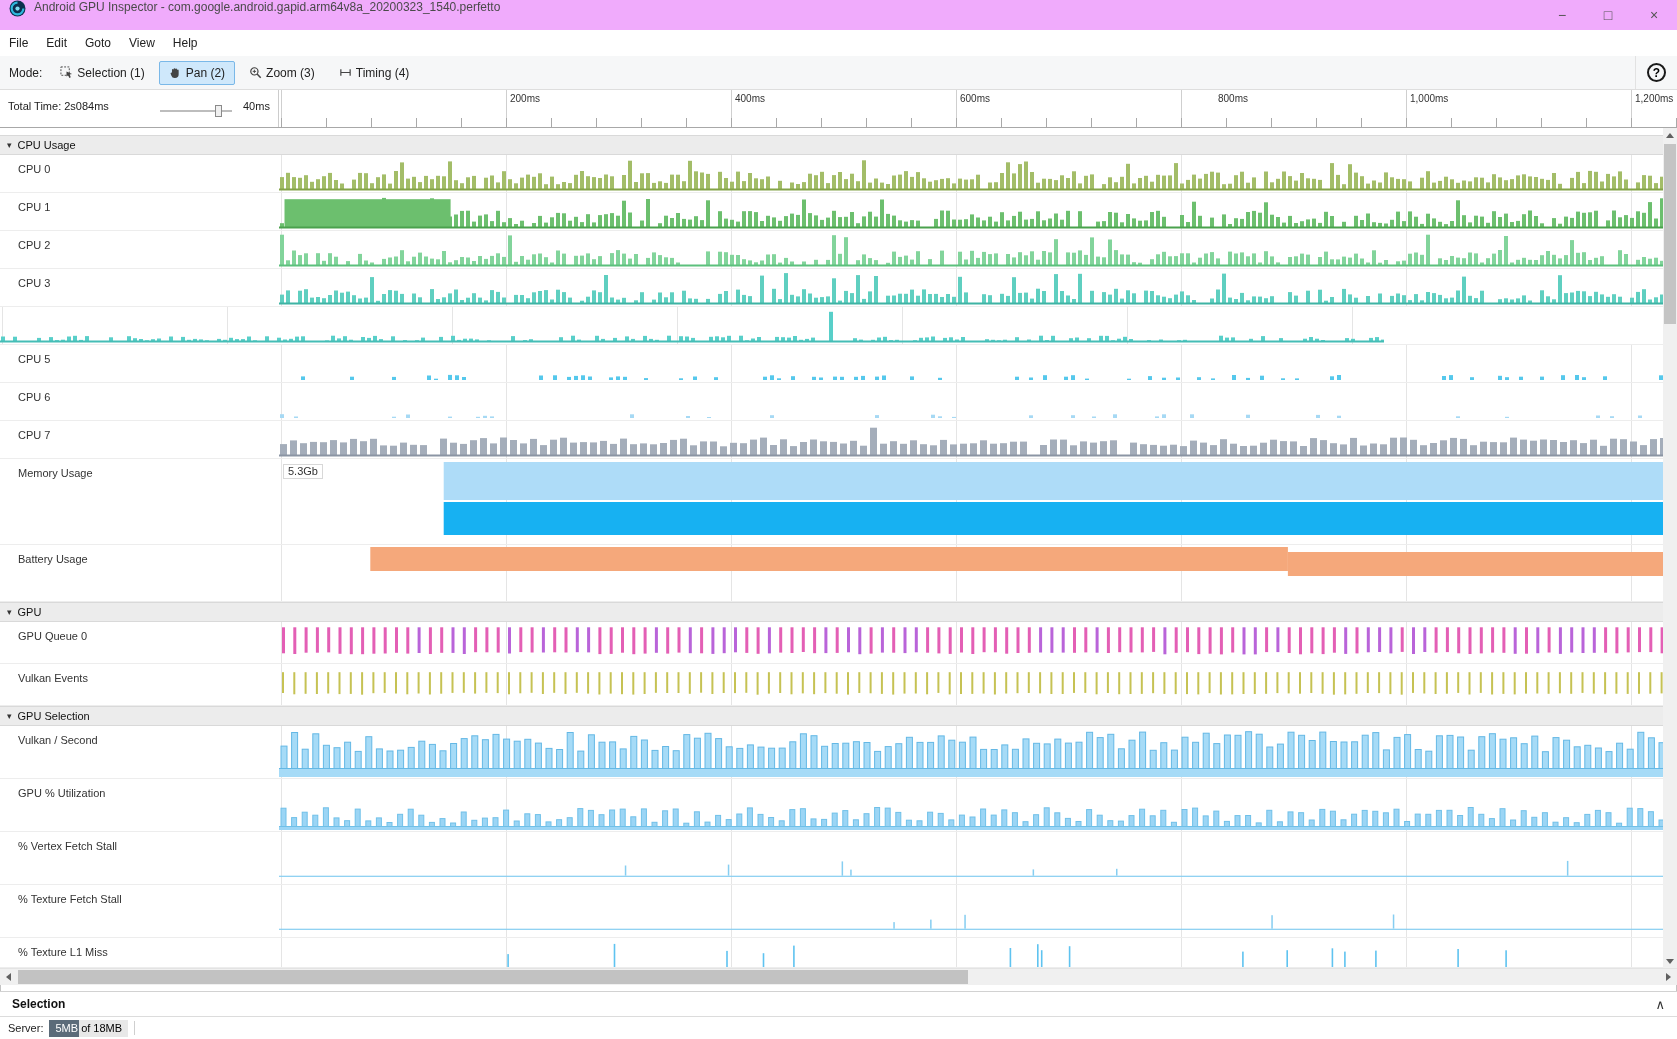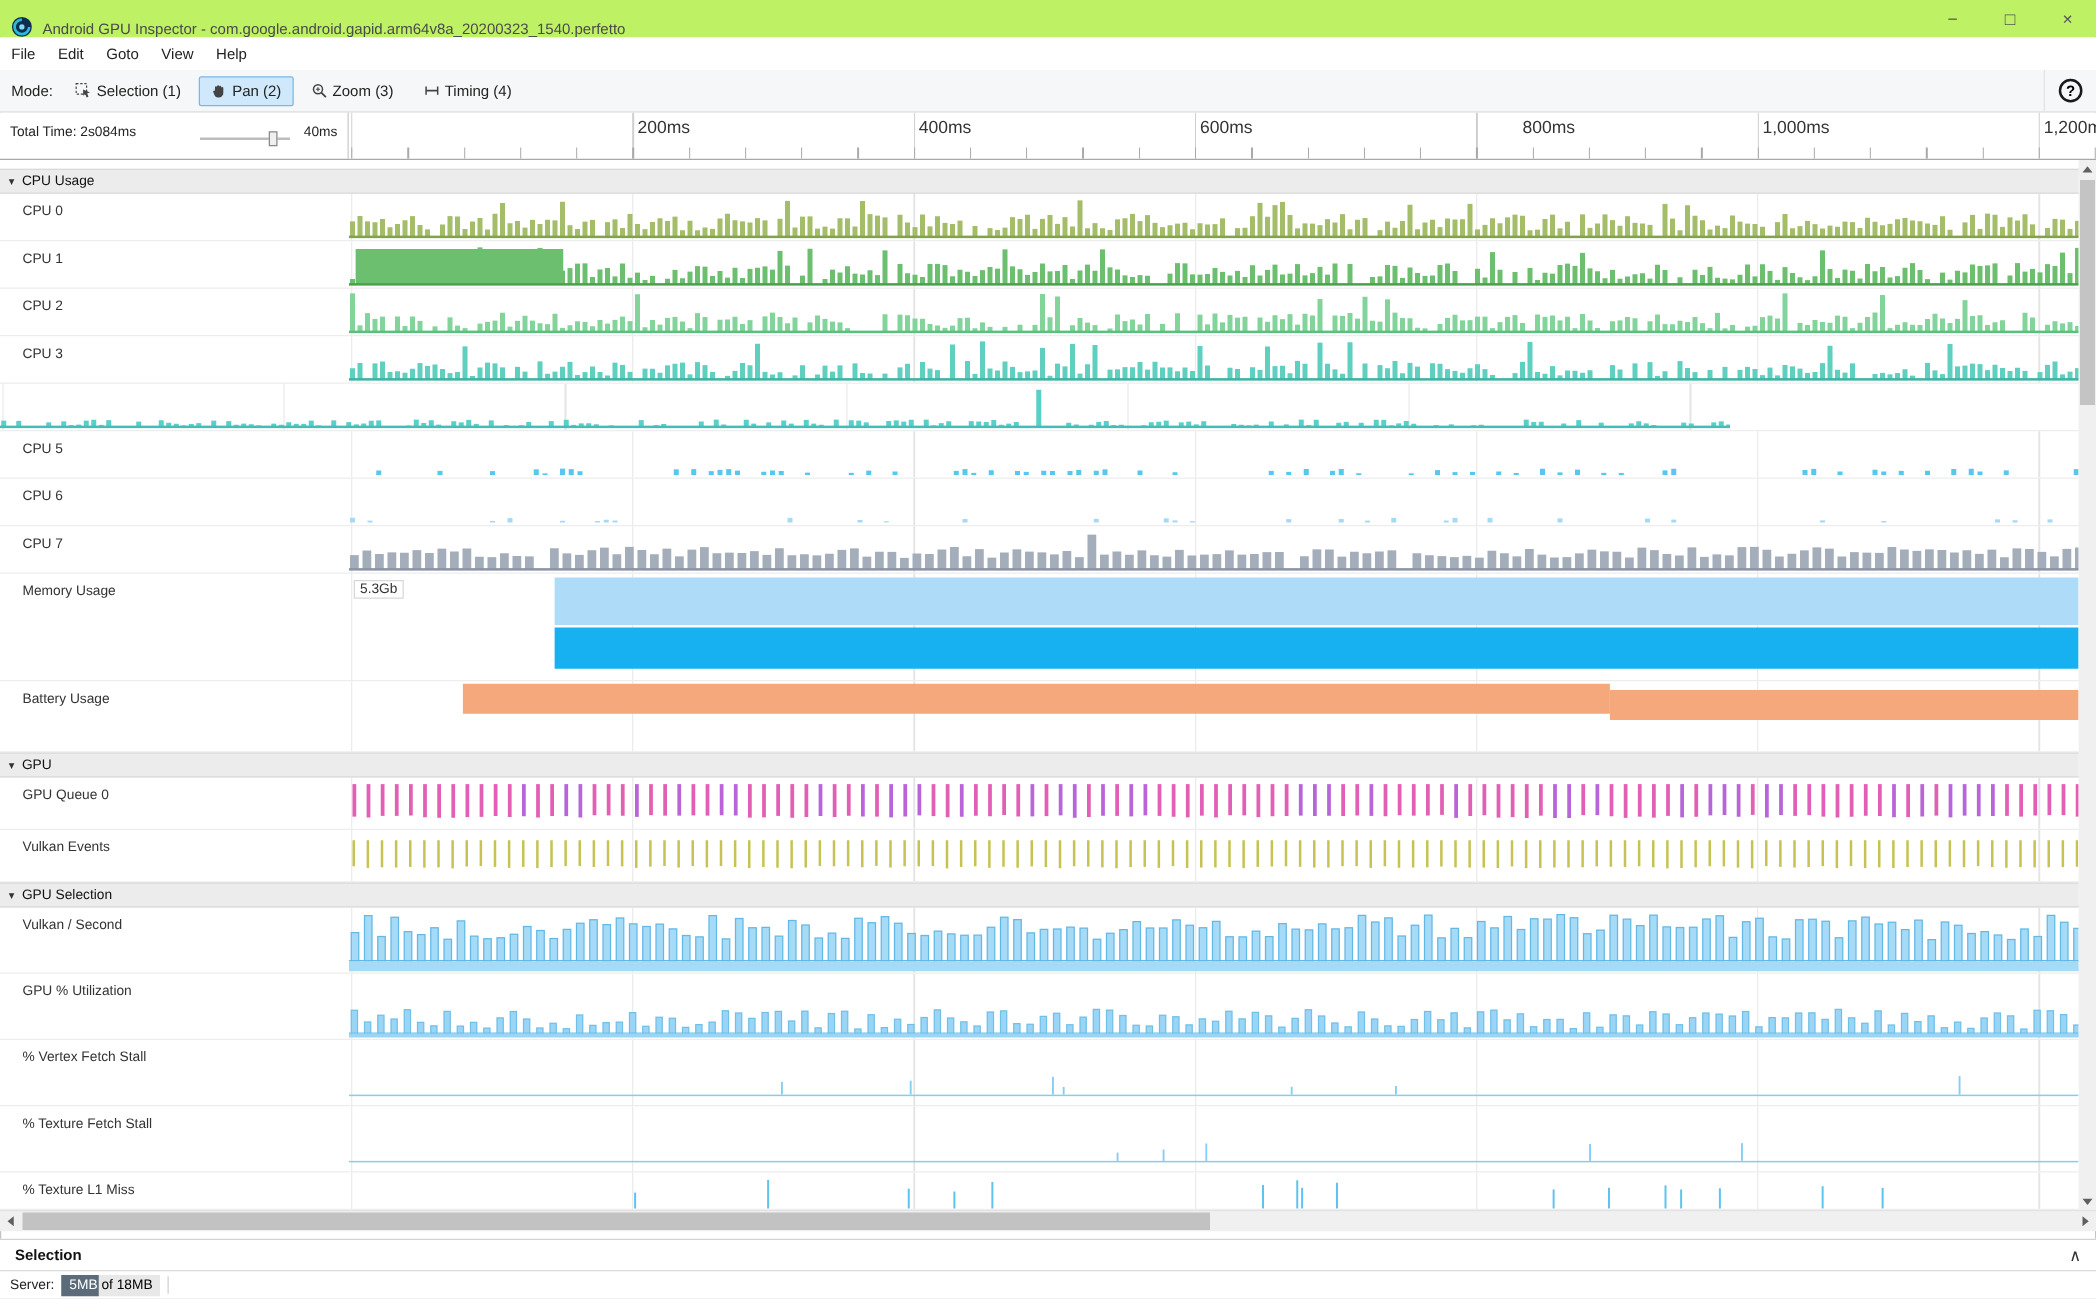--- a/index.html
+++ b/index.html
@@ -2,21 +2,21 @@
 <html><head>
 <meta charset="utf-8">
 <style>
   * { box-sizing: border-box; margin: 0; padding: 0; }
   html, body { width: 1677px; height: 1039px; overflow: hidden; background: #fff;
     font-family: "Liberation Sans", sans-serif; }
   .window { width: 1677px; height: 1039px; display: flex; flex-direction: column;
     position: relative; background: #fff; box-shadow: inset 0 0 0 1px #c3c3c3; }
 
   
-  .titlebar { height: 30px; display: flex; align-items: flex-end; background: #bef264; flex: none; }
+  .titlebar { height: 30px; display: flex; align-items: flex-start; background: #f0abfc; flex: none; }
   .app-icon { margin-left: 9px; display: flex; }
   .title-text { margin-left: 8px; font-size: 12px; color: #4a4a4a; white-space: nowrap; }
   .win-controls { margin-left: auto; display: flex; height: 100%; }
   .win-btn { width: 46px; height: 100%; display: flex; align-items: center; justify-content: center;
     font-size: 14px; color: #555; }
 
   
   .menubar { height: 26px; display: flex; align-items: center; background: #fff;
     font-size: 12px; color: #222; flex: none; }
   .menu-item { padding: 0 9px; height: 100%; display: flex; align-items: center; }
@@ -45,21 +45,21 @@
   .zoom-handle { position: absolute; left: 55px; top: -7px; width: 7px; height: 12px;
     background: #f0f0f0; border: 1px solid #8a8a8a; display: block; }
   .zoom-value { position: absolute; left: 243px; top: 10px; font-size: 11px; color: #222; }
   .ruler-scale { flex: 1; position: relative; overflow: hidden; }
   .ruler-major { position: absolute; inset: 0;
     background: repeating-linear-gradient(to right, #cfcfcf 0 1px, transparent 1px 225px);
     background-position: 2px 0; }
   .ruler-minor { position: absolute; left: 0; right: 0; bottom: 0; height: 9px;
     background: repeating-linear-gradient(to right, #a9a9a9 0 1px, transparent 1px 45px);
     background-position: 2px 0; }
-  .ruler-tick-label { position: absolute; top: 3px; font-size: 14px; color: #333; }
+  .ruler-tick-label { position: absolute; top: 3px; font-size: 10px; color: #333; }
 
   
   .tracks { height: 840px; position: relative; overflow: hidden; background: #fff; flex: none; }
   .row-spacer { width: 1663px; }
   .section-row { width: 1663px; background: #ececec; border-top: 1px solid #d9d9d9;
     border-bottom: 1px solid #d9d9d9; display: flex; align-items: center;
     padding-left: 7px; font-size: 11px; color: #111; }
   .sec-arrow { font-size: 9px; color: #333; margin-right: 6px; }
   .track-row { display: flex; border-bottom: 1px solid #ededed; width: 1663px; }
   .track-label { width: 279px; flex: none; padding: 8px 0 0 18px; font-size: 11px; color: #333;

